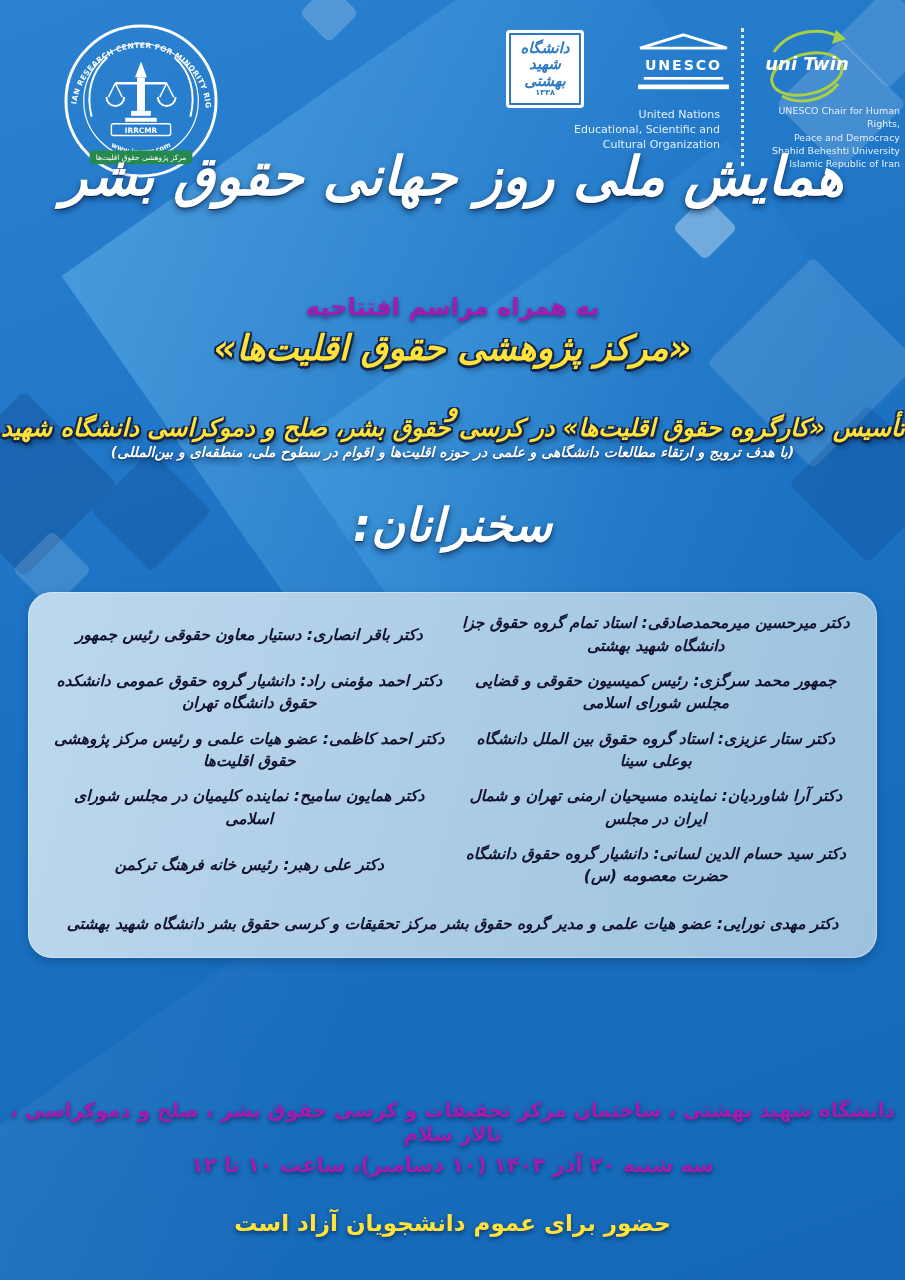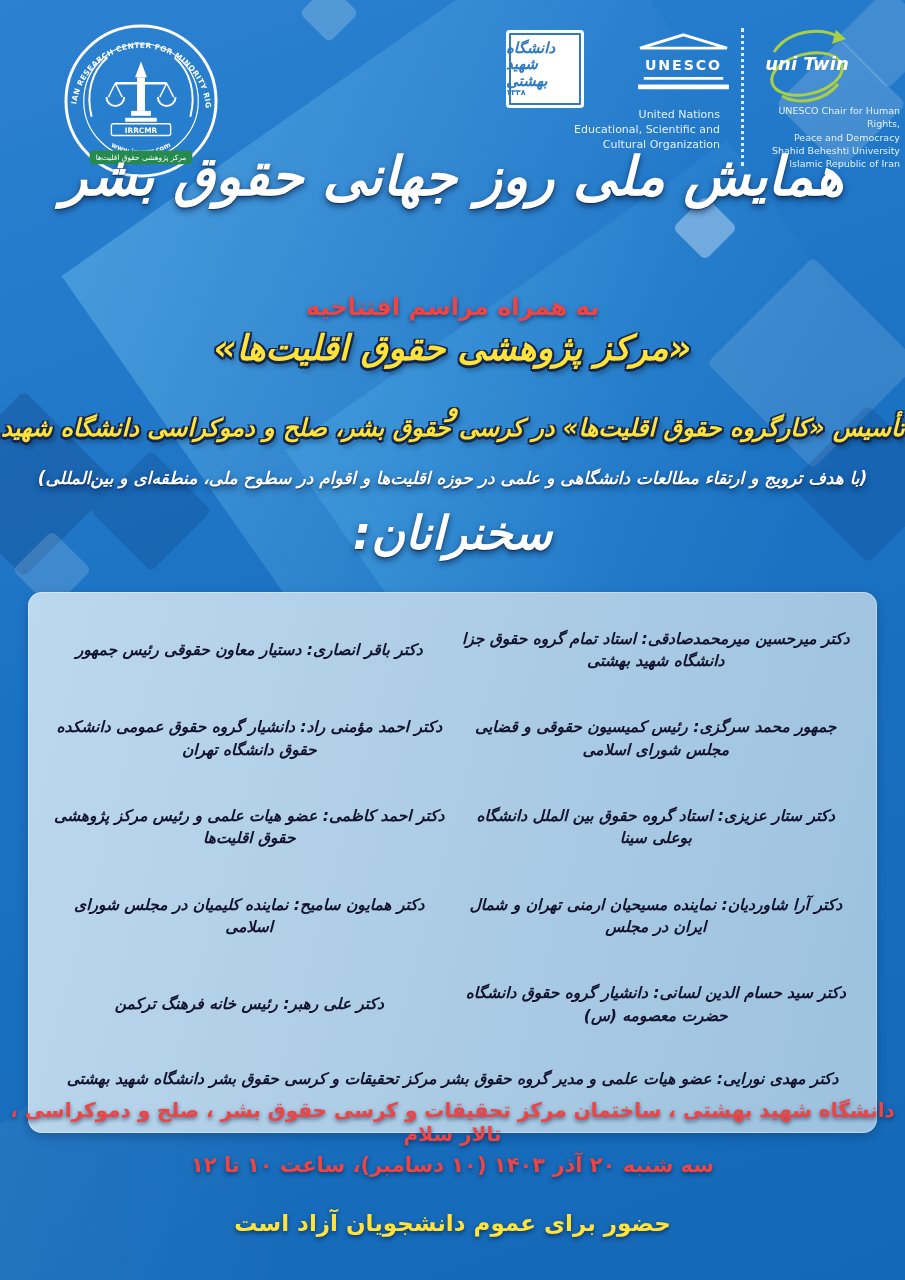--- a/index.html
+++ b/index.html
@@ -25,54 +25,54 @@
   .d5{left:-42px;top:418px;width:132px;height:132px;background:rgba(8,40,100,.22);}
   .d6{left:108px;top:468px;width:86px;height:86px;background:rgba(8,40,100,.18);}
   .d7{left:24px;top:542px;width:56px;height:56px;background:rgba(255,255,255,.15);}
   .d8{left:812px;top:428px;width:112px;height:112px;background:rgba(8,40,100,.16);}
   .d9{left:308px;top:-8px;width:42px;height:42px;background:rgba(255,255,255,.20);}
   
   .hdr-item{position:absolute;z-index:2;}
   .logo-irrcmr{left:62px;top:22px;width:158px;height:158px;}
   .logo-sbu{left:506px;top:30px;width:78px;height:78px;background:#fff;border-radius:4px;
             box-shadow:inset 0 0 0 3px #fff, inset 0 0 0 5px var(--logo-blue,#2f7bc2);
-            display:flex;flex-direction:column;align-items:flex-start;justify-content:center;gap:0;}
+            display:flex;flex-direction:column;align-items:center;justify-content:center;gap:0;}
   .logo-sbu span{color:var(--logo-blue,#2f7bc2);font-weight:bold;font-size:15px;line-height:1.1;font-style:italic;}
   .logo-sbu .sbu-year{font-size:8px;font-style:normal;}
   .logo-unesco{left:636px;top:32px;width:95px;}
   .unesco-caption{left:540px;top:108px;width:180px;text-align:right;color:#e4f0fc;
                   font-size:11px;line-height:1.35;}
   .dotted-sep{left:741px;top:28px;height:138px;width:0;border-left:3px dotted rgba(255,255,255,.85);}
   .logo-unitwin{left:752px;top:22px;width:110px;height:82px;}
   .unitwin-caption{left:755px;top:104px;width:145px;color:#e4f0fc;font-size:9.5px;line-height:1.4;text-align:right;}
   
   .line{position:absolute;left:0;right:0;text-align:center;z-index:2;}
   .rtl{direction:rtl;unicode-bidi:plaintext;}
   .white-cal{color:#fff;font-weight:bold;font-style:italic;
              text-shadow:0 3px 6px rgba(4,25,62,.65), 0 1px 1px rgba(4,25,62,.6);}
-  .white-plain{color:#ef4444;font-weight:bold;
+  .white-plain{color:#a21caf;font-weight:bold;
              text-shadow:0 2px 4px rgba(4,25,62,.6);}
   .yellow-cal{color:var(--accent-yellow,#ffe23a);font-weight:bold;font-style:italic;
              text-shadow:-2px -1px 0 #14274e, 2px -1px 0 #14274e, -2px 2px 0 #14274e,
                           2px 2px 0 #14274e, 0 3px 0 #14274e, 3px 5px 5px rgba(0,0,0,.35);}
   .yellow-plain{color:var(--accent-yellow,#ffe23a);font-weight:bold;
              text-shadow:0 2px 4px rgba(4,25,62,.7);}
   .title{top:146px;font-size:54px;line-height:1.15;}
   .subtitle{top:293px;font-size:24px;}
   .ann1{top:328px;font-size:35px;}
   .conj{top:394px;font-size:24px;}
   .ann2{top:414px;font-size:24px;white-space:nowrap;}
-  .goal-note{top:468px;font-size:17px;}
+  .goal-note{top:444px;font-size:14px;}
   .speakers-heading{top:498px;font-size:46px;}
   
-  .panel{position:absolute;z-index:1;left:28px;top:592px;width:849px;height:541px;
-         border-radius:14px;direction:rtl;
+  .panel{position:absolute;z-index:1;left:28px;top:592px;width:849px;height:366px;
+         border-radius:24px;direction:rtl;
          background:linear-gradient(105deg,#bcd8ee 0%, var(--panel-blue,#aecde6) 45%, #9cc2de 100%);
          box-shadow:inset 0 0 0 1px rgba(255,255,255,.35), 0 4px 10px rgba(3,25,60,.25);
-         padding:14px 18px 24px;box-sizing:border-box;display:flex;flex-direction:column;}
+         padding:14px 18px 4px;box-sizing:border-box;display:flex;flex-direction:column;}
   .cols{display:flex;flex:1;}
   .col{flex:1;display:flex;flex-direction:column;}
   .speaker{flex:1;display:flex;align-items:center;justify-content:center;text-align:center;
            color:#12132e;font-size:15.5px;font-weight:bold;font-style:italic;line-height:1.45;
            padding:0 6px;}
   .footer-speaker{flex:0 0 60px;}
   
   .venue{top:1098px;font-size:20px;}
   .datetime{top:1153px;font-size:21px;}
   .admission{top:1210px;font-size:23px;}
@@ -172,21 +172,21 @@
   </div>
 
   <h1 class="line rtl white-cal title" style="margin:0;">همایش ملی روز جهانی حقوق بشر</h1>
   <div class="line rtl white-plain subtitle">به همراه مراسم افتتاحیه</div>
 
   <div class="line rtl yellow-cal ann1">«مرکز پژوهشی حقوق اقلیت‌ها»</div>
   <div class="line rtl yellow-cal conj">و</div>
   <div class="line rtl yellow-cal ann2">تأسیس «کارگروه حقوق اقلیت‌ها» در کرسی حقوق بشر، صلح و دموکراسی دانشگاه شهید بهشتی</div>
   <div class="line rtl white-cal goal-note">(با هدف ترویج و ارتقاء مطالعات دانشگاهی و علمی در حوزه اقلیت‌ها و اقوام در سطوح ملی، منطقه‌ای و بین‌المللی)</div>
 
-  <h2 class="line rtl white-cal speakers-heading" style="margin:8px;">سخنرانان:</h2>
+  <h2 class="line rtl white-cal speakers-heading" style="margin:0;">سخنرانان:</h2>
 
   <section class="panel">
     <div class="cols">
       <div class="col">
         <div class="speaker">دکتر میرحسین میرمحمدصادقی: استاد تمام گروه حقوق جزا دانشگاه شهید بهشتی</div>
         <div class="speaker">جمهور محمد سرگزی: رئیس کمیسیون حقوقی و قضایی مجلس شورای اسلامی</div>
         <div class="speaker">دکتر ستار عزیزی: استاد گروه حقوق بین الملل دانشگاه بوعلی سینا</div>
         <div class="speaker">دکتر آرا شاوردیان: نماینده مسیحیان ارمنی تهران و شمال ایران در مجلس</div>
         <div class="speaker">دکتر سید حسام الدین لسانی: دانشیار گروه حقوق دانشگاه حضرت معصومه (س)</div>
       </div>

